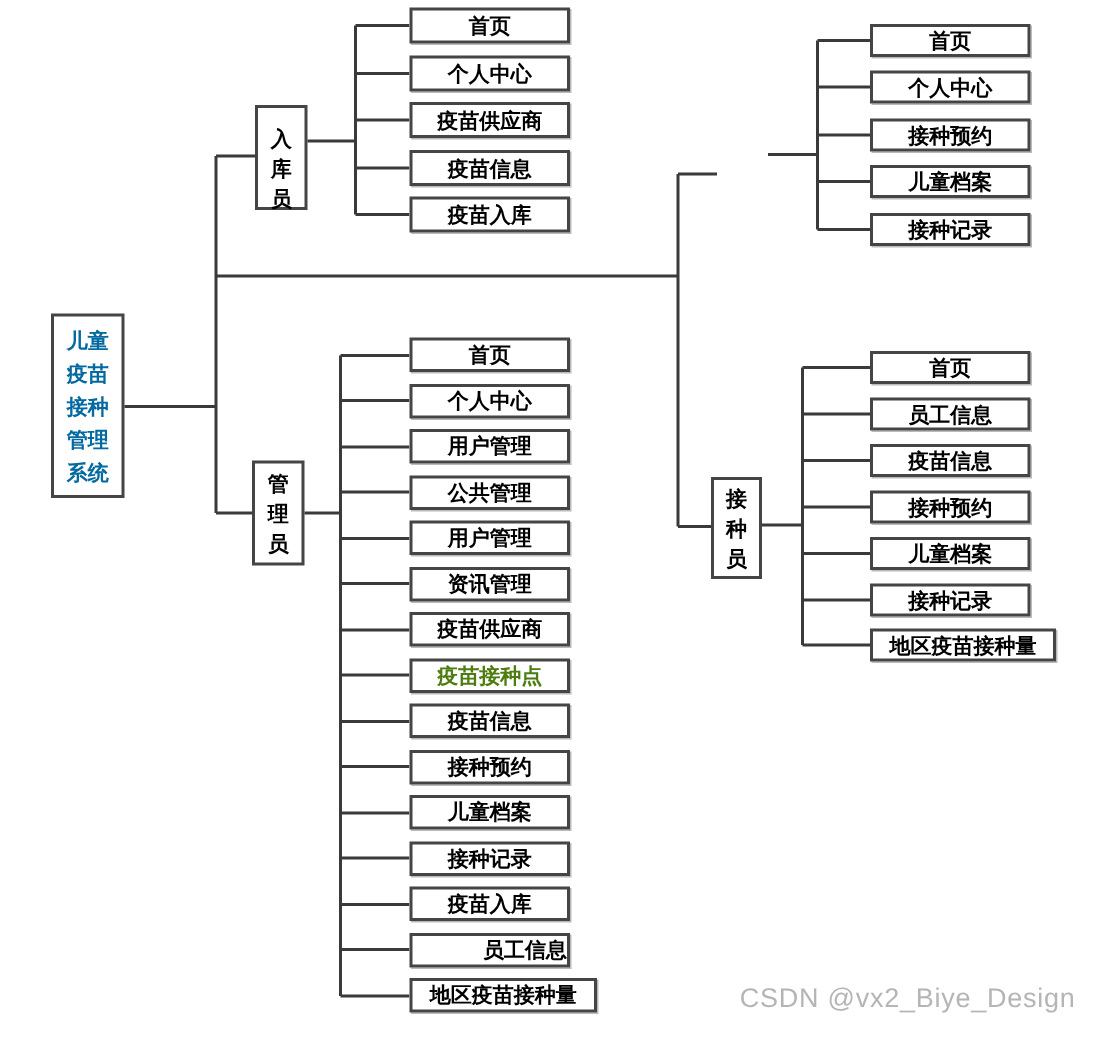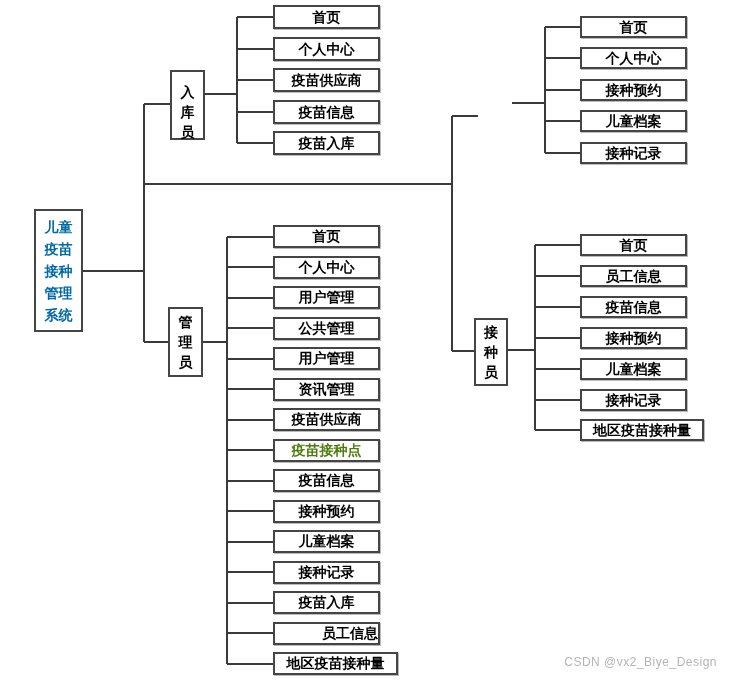--- a/index.html
+++ b/index.html
@@ -36,21 +36,21 @@
     display: block;
     word-break: break-all;
     text-align: center;
   }
   .vtext span { width: 1.1em; }
   .root span  { width: 2.2em; }
   .watermark {
     position: absolute;
     top: 655px;
     right: 14px;
-    font-size: 12px;
+    font-size: 18px;
     font-weight: normal;
     color: #b5b5b5;
     letter-spacing: 0.5px;
   }
 </style>
 </head>
 <body>
 
 <div class="stage" id="stage">
 

